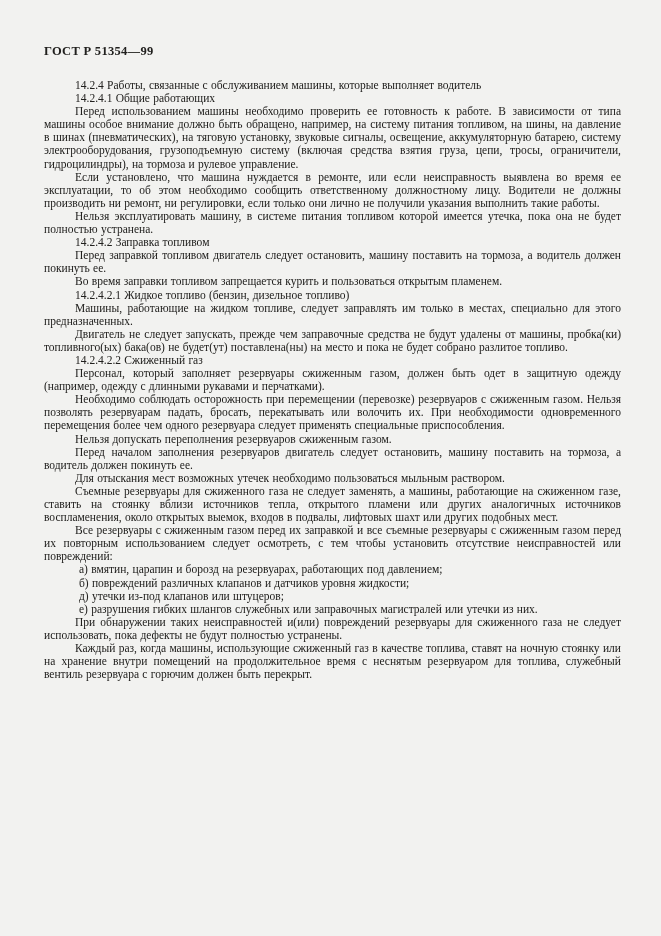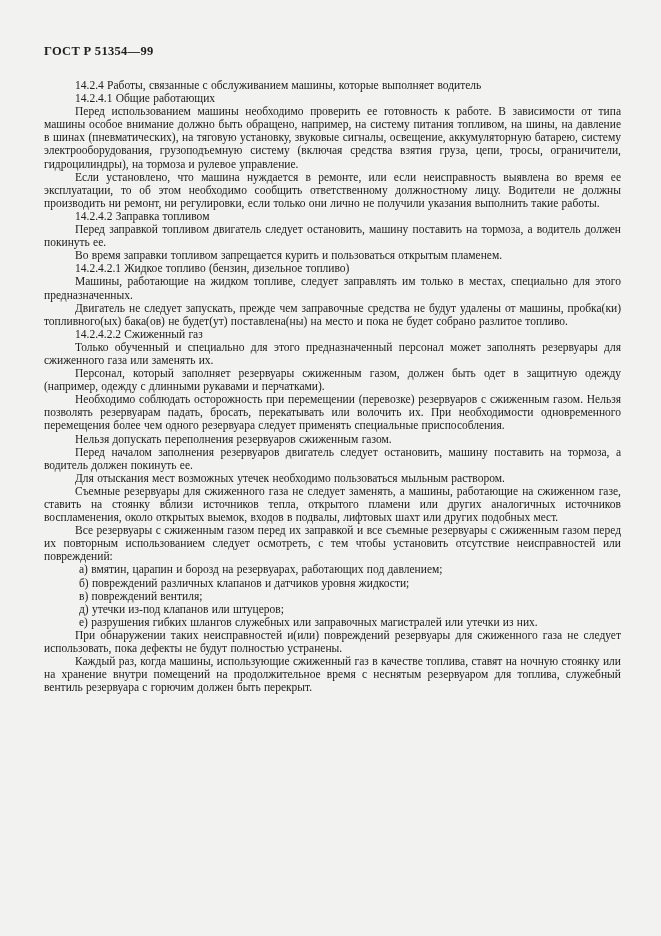--- a/index.html
+++ b/index.html
@@ -56,38 +56,37 @@
 <body>
 
 <div class="page">
   <div class="doc-header">ГОСТ Р 51354—99</div>
 
   <div class="doc-body" id="doc-body">
       <p class="block heading">14.2.4  Работы, связанные с обслуживанием машины, которые выполняет водитель</p>
       <p class="block heading">14.2.4.1  Общие работающих</p>
       <p class="block para">Перед использованием машины необходимо проверить ее готовность к работе. В зависимости от типа машины особое внимание должно быть обращено, например, на систему питания топливом, на шины, на давление в шинах (пневматических), на тяговую установку, звуковые сигналы, освещение, аккумуляторную батарею, систему электрооборудования, грузоподъемную систему (включая средства взятия груза, цепи, тросы, ограничители, гидроцилиндры), на тормоза и рулевое управление.</p>
       <p class="block para">Если установлено, что машина нуждается в ремонте, или если неисправность выявлена во время ее эксплуатации, то об этом необходимо сообщить ответственному должностному лицу. Водители не должны производить ни ремонт, ни регулировки, если только они лично не получили указания выполнить такие работы.</p>
+      <p class="block para">Нельзя эксплуатировать машину, в системе питания топливом которой имеется утечка, пока она не будет полностью устранена.</p>
       <p class="block heading">14.2.4.2  Заправка топливом</p>
       <p class="block para">Перед заправкой топливом двигатель следует остановить, машину поставить на тормоза, а водитель должен покинуть ее.</p>
       <p class="block para">Во время заправки топливом запрещается курить и пользоваться открытым пламенем.</p>
       <p class="block heading">14.2.4.2.1  Жидкое топливо (бензин, дизельное топливо)</p>
       <p class="block para">Машины, работающие на жидком топливе, следует заправлять им только в местах, специально для этого предназначенных.</p>
       <p class="block para">Двигатель не следует запускать, прежде чем заправочные средства не будут удалены от машины, пробка(ки) топливного(ых) бака(ов) не будет(ут) поставлена(ны) на место и пока не будет собрано разлитое топливо.</p>
       <p class="block heading">14.2.4.2.2  Сжиженный газ</p>
-      <p class="block para">Только обученный и специально для этого предназначенный персонал может заполнять резервуары для сжиженного газа или заменять их.</p>
       <p class="block para">Персонал, который заполняет резервуары сжиженным газом, должен быть одет в защитную одежду (например, одежду с длинными рукавами и перчатками).</p>
       <p class="block para">Необходимо соблюдать осторожность при перемещении (перевозке) резервуаров с сжиженным газом. Нельзя позволять резервуарам падать, бросать, перекатывать или волочить их. При необходимости одновременного перемещения более чем одного резервуара следует применять специальные приспособления.</p>
       <p class="block para">Нельзя допускать переполнения резервуаров сжиженным газом.</p>
       <p class="block para">Перед началом заполнения резервуаров двигатель следует остановить, машину поставить на тормоза, а водитель должен покинуть ее.</p>
       <p class="block para">Для отыскания мест возможных утечек необходимо пользоваться мыльным раствором.</p>
       <p class="block para">Съемные резервуары для сжиженного газа не следует заменять, а машины, работающие на сжиженном газе, ставить на стоянку вблизи источников тепла, открытого пламени или других аналогичных источников воспламенения, около открытых выемок, входов в подвалы, лифтовых шахт или других подобных мест.</p>
       <p class="block para">Все резервуары с сжиженным газом перед их заправкой и все съемные резервуары с сжиженным газом перед их повторным использованием следует осмотреть, с тем чтобы установить отсутствие неисправностей или повреждений:</p>
       <p class="block list-item">а)  вмятин, царапин и борозд на резервуарах, работающих под давлением;</p>
       <p class="block list-item">б)  повреждений различных клапанов и датчиков уровня жидкости;</p>
-      <p class="block list-item">в)  повреждений вентиля;</p>
       <p class="block list-item">д)  утечки из-под клапанов или штуцеров;</p>
       <p class="block list-item">е)  разрушения гибких шлангов служебных или заправочных магистралей или утечки из них.</p>
       <p class="block para">При обнаружении таких неисправностей и(или) повреждений резервуары для сжиженного газа не следует использовать, пока дефекты не будут полностью устранены.</p>
       <p class="block para">Каждый раз, когда машины, использующие сжиженный газ в качестве топлива, ставят на ночную стоянку или на хранение внутри помещений на продолжительное время с неснятым резервуаром для топлива, служебный вентиль резервуара с горючим должен быть перекрыт.</p>
     </div>
 
   <div class="page-number">32</div>
 </div>
 
 </body></html>

